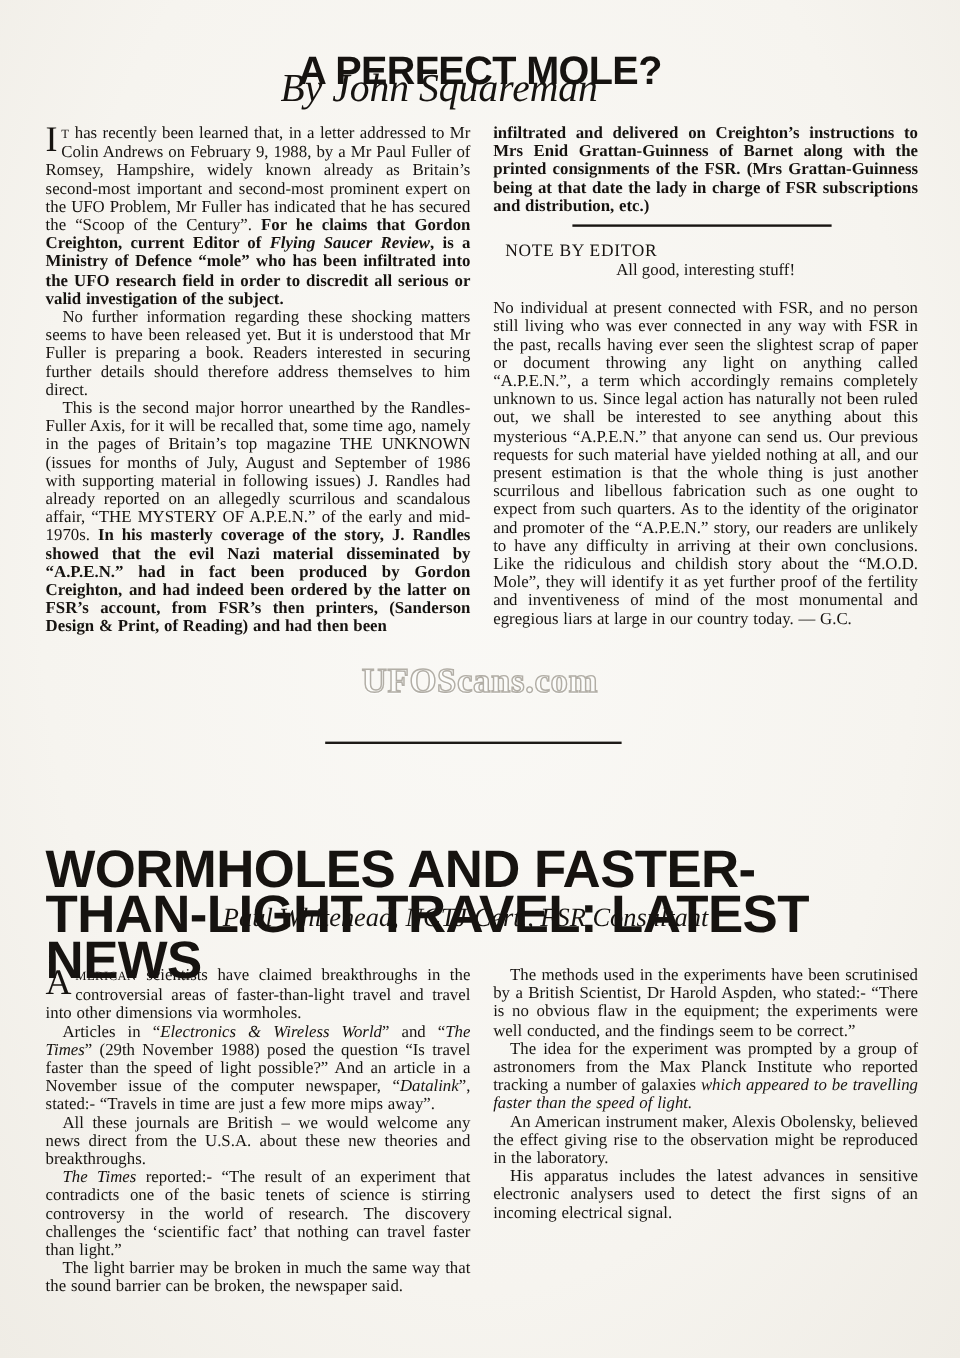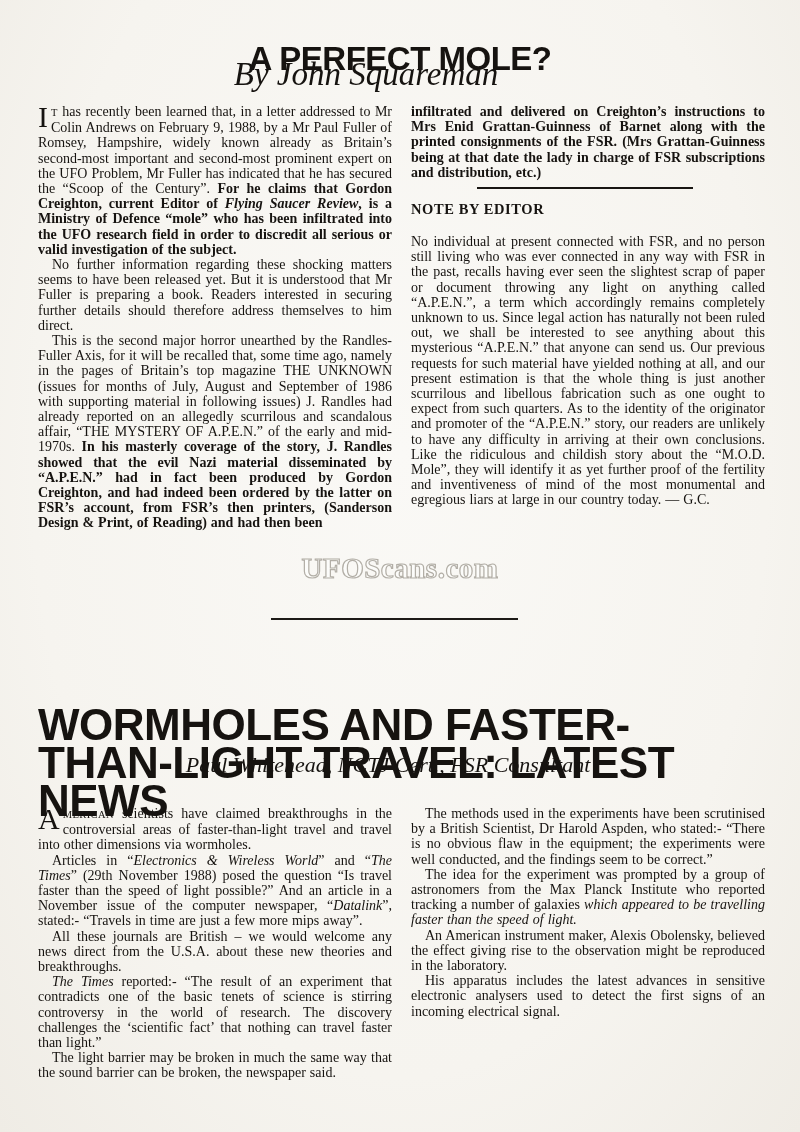--- a/index.html
+++ b/index.html
@@ -21,21 +21,21 @@
   .a2-cols{top:806px;}
   .col{width:354px;}
   .bp{font-size:14px;line-height:15.2px;text-align:justify;margin:0;word-spacing:0.5px;}
   .ind{text-indent:14px;}
   b{font-weight:bold;}
   i{font-style:italic;}
   .dropcap{float:left;font-size:30px;line-height:24px;padding:1px 3px 0 0;}
   .sc{font-size:10.5px;letter-spacing:0.4px;}
   
   .note-rule{width:216px;height:2px;background:#181512;margin:7px auto 0 66px;}
-  .note-heading{font-size:14.5px;letter-spacing:0.6px;margin:12px 0 0 0;line-height:16px;font-weight:bold;}
+  .note-heading{font-size:14.5px;letter-spacing:0.6px;margin:12px 0 0 10px;line-height:16px;}
   .note-sub{font-size:14px;text-align:center;margin:1px 0 0 0;line-height:15.2px;}
   .note-body{margin-top:17px;}
   
   .watermark{top:552px;left:0;width:800px;text-align:center;
     font-family:Liberation Serif, serif;font-weight:bold;font-size:29px;
     color:rgba(252,251,248,0.55);-webkit-text-stroke:1.2px #b2aea6;
     text-shadow:0 1px 0 rgba(255,255,255,0.7);letter-spacing:0.5px;}
   .section-divider{top:618px;left:271px;width:247px;height:2px;background:#1d1a17;}
   
   .a2-title{top:677px;left:38px;width:684px;
@@ -53,20 +53,21 @@
   <div class="abs cols a1-cols">
     <div class="col">
       <p class="bp"><span class="dropcap">I</span><span class="sc">T</span><span> has recently been learned that, in a letter addressed to Mr Colin Andrews on February 9, 1988, by a Mr Paul Fuller of Romsey, Hampshire, widely known already as Britain’s second-most important and second-most prominent expert on the UFO Problem, Mr Fuller has indicated that he has secured the “Scoop of the Century”. </span><b>For he claims that Gordon Creighton, current Editor of </b><b><i>Flying Saucer Review</i></b><b>, is a Ministry of Defence “mole” who has been infiltrated into the UFO research field in order to discredit all serious or valid investigation of the subject.</b></p>
       <p class="bp ind">No further information regarding these shocking matters seems to have been released yet. But it is understood that Mr Fuller is preparing a book. Readers interested in securing further details should therefore address themselves to him direct.</p>
       <p class="bp ind"><span>This is the second major horror unearthed by the Randles-Fuller Axis, for it will be recalled that, some time ago, namely in the pages of Britain’s top magazine THE UNKNOWN (issues for months of July, August and September of 1986 with supporting material in following issues) J. Randles had already reported on an allegedly scurrilous and scandalous affair, “THE MYSTERY OF A.P.E.N.” of the early and mid-1970s. </span><b>In his masterly coverage of the story, J. Randles showed that the evil Nazi material disseminated by “A.P.E.N.” had in fact been produced by Gordon Creighton, and had indeed been ordered by the latter on FSR’s account, from FSR’s then printers, (Sanderson Design &amp; Print, of Reading) and had then been</b></p>
     </div>
     <div class="col">
       <p class="bp"><b>infiltrated and delivered on Creighton’s instructions to Mrs Enid Grattan-Guinness of Barnet along with the printed consignments of the FSR. (Mrs Grattan-Guinness being at that date the lady in charge of FSR subscriptions and distribution, etc.)</b></p>
       <div class="note-rule"></div>
       <p class="note-heading">NOTE BY EDITOR</p>
+      <p class="note-sub">All good, interesting stuff!</p>
       <p class="bp note-body">No individual at present connected with FSR, and no person still living who was ever connected in any way with FSR in the past, recalls having ever seen the slightest scrap of paper or document throwing any light on anything called “A.P.E.N.”, a term which accordingly remains completely unknown to us. Since legal action has naturally not been ruled out, we shall be interested to see anything about this mysterious “A.P.E.N.” that anyone can send us. Our previous requests for such material have yielded nothing at all, and our present estimation is that the whole thing is just another scurrilous and libellous fabrication such as one ought to expect from such quarters. As to the identity of the originator and promoter of the “A.P.E.N.” story, our readers are unlikely to have any difficulty in arriving at their own conclusions. Like the ridiculous and childish story about the “M.O.D. Mole”, they will identify it as yet further proof of the fertility and inventiveness of mind of the most monumental and egregious liars at large in our country today. — G.C.</p>
     </div>
   </div>
 
   <div class="abs watermark">UFOScans.com</div>
   <div class="abs section-divider"></div>
 
   <h1 class="abs a2-title">WORMHOLES AND FASTER-THAN-LIGHT TRAVEL: LATEST NEWS</h1>
   <div class="abs a2-byline">Paul Whitehead, NCTJ Cert., FSR Consultant</div>
 

